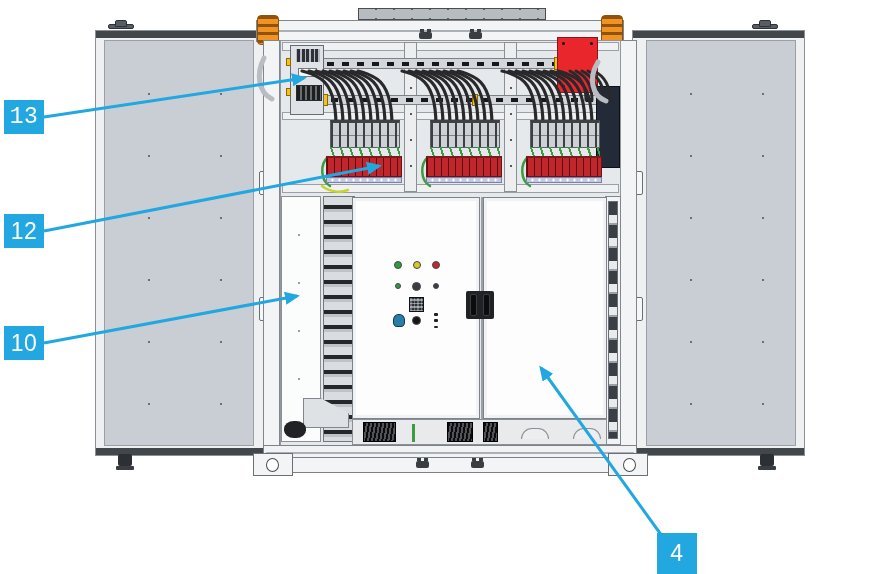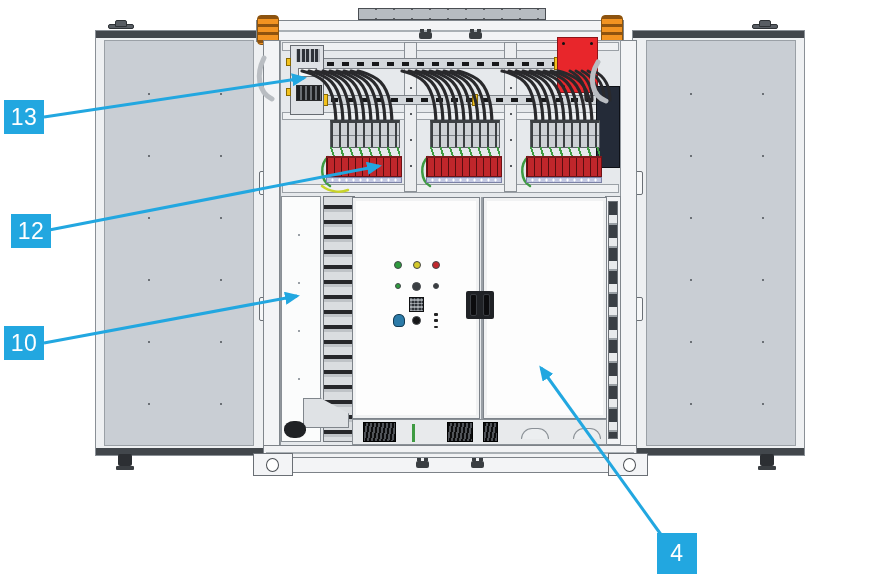--- a/index.html
+++ b/index.html
@@ -284,24 +284,24 @@
       <marker id="ah" markerUnits="strokeWidth" markerWidth="5" markerHeight="4.4" refX="4" refY="2.2" orient="auto">
         <path d="M0,0 L5,2.2 L0,4.4 z" fill="#22a7e0"></path>
       </marker>
     </defs>
     <line x1="44" y1="117" x2="304" y2="78" stroke="#22a7e0" stroke-width="3" marker-end="url(#ah)"></line>
     <line x1="44" y1="231" x2="379" y2="166" stroke="#22a7e0" stroke-width="3" marker-end="url(#ah)"></line>
     <line x1="44" y1="343" x2="297" y2="296" stroke="#22a7e0" stroke-width="3" marker-end="url(#ah)"></line>
     <line x1="662" y1="536" x2="541" y2="368" stroke="#22a7e0" stroke-width="3" marker-end="url(#ah)"></line>
   </svg>
 
-  <div class="abs callout" style="left:4px;top:100px;width:40px;height:34px;background:#22a7e0;">
+  <div class="abs callout" style="left:4px;top:100px;width:40px;height:34px;background:#22a7e0;font-family:Liberation Mono, monospace;">
     <span>13</span>
   </div>
-  <div class="abs callout" style="left:11px;top:214px;width:40px;height:34px;background:#22a7e0;">
+  <div class="abs callout" style="left:4px;top:214px;width:40px;height:34px;background:#22a7e0;">
     <span>12</span>
   </div>
   <div class="abs callout" style="left:4px;top:326px;width:40px;height:34px;background:#22a7e0;">
     <span>10</span>
   </div>
   <div class="abs callout" style="left:657px;top:533px;width:40px;height:41px;background:#22a7e0;">
     <span>4</span>
   </div>
 
 </div>

